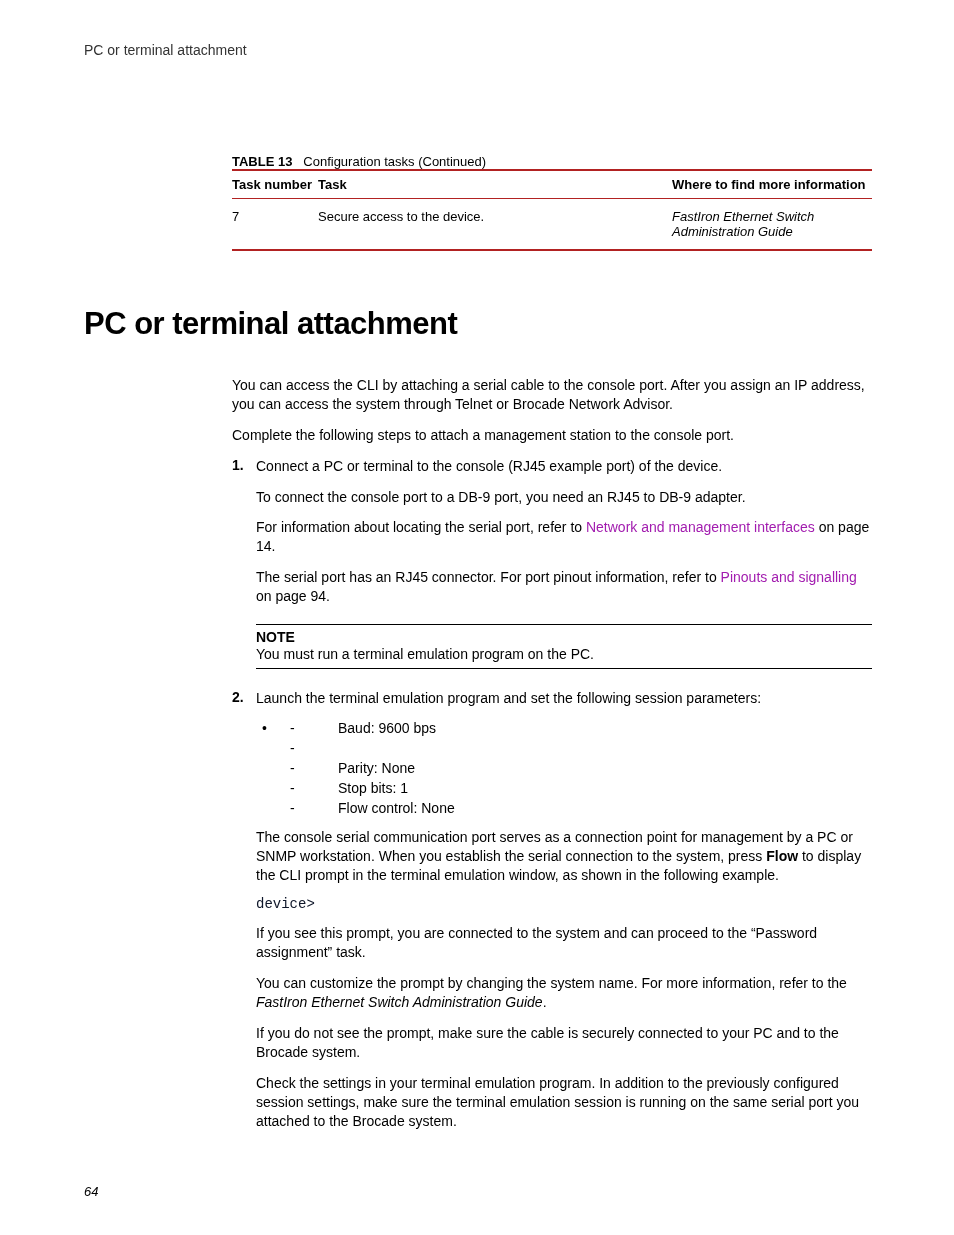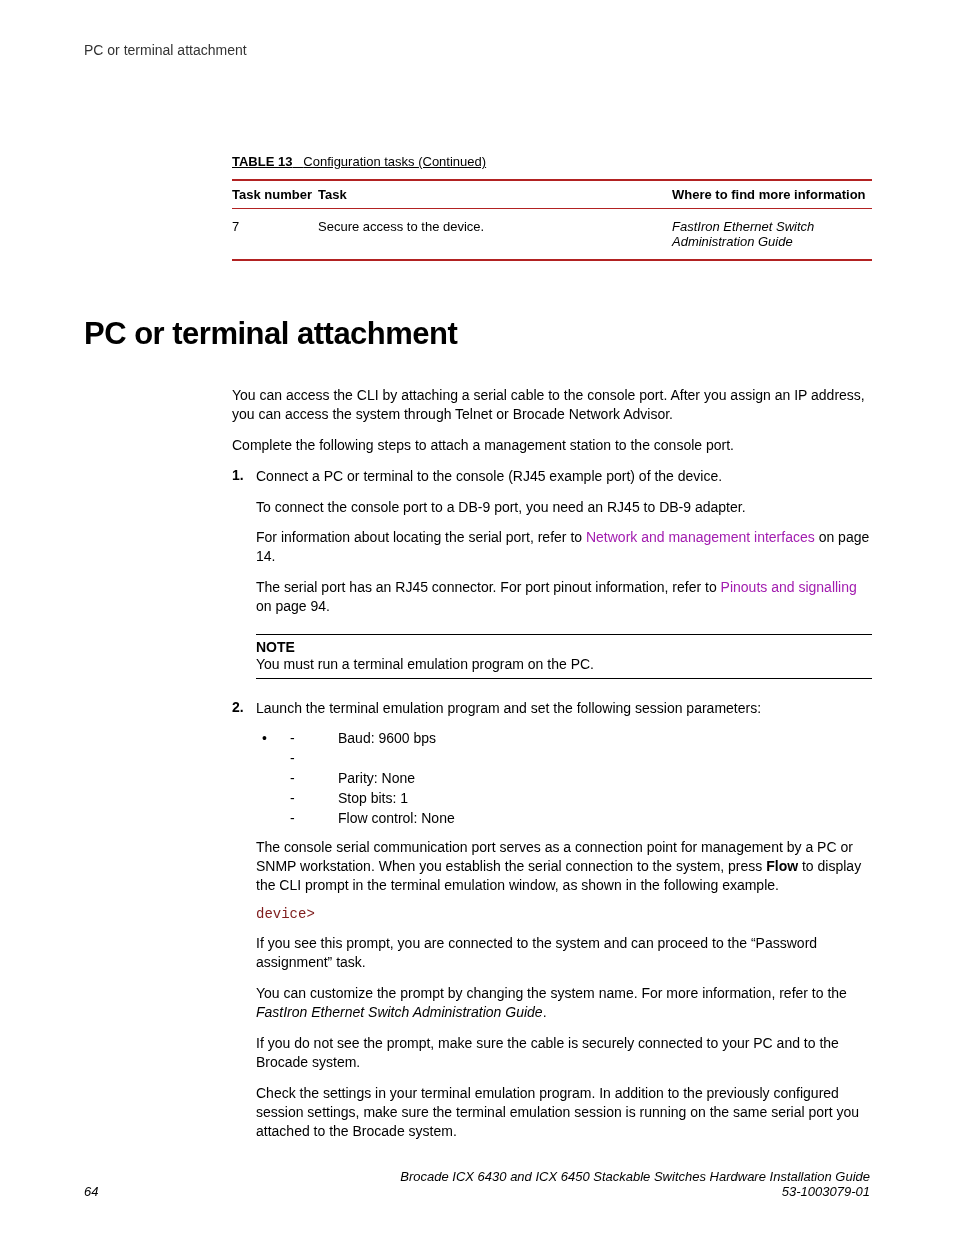--- a/index.html
+++ b/index.html
@@ -17,22 +17,20 @@
       font-size: 14px;
       color: #333;
       margin-bottom: 96px;
     }
     .content-block {
       margin-left: 148px;
       width: 640px;
     }
     .table-caption {
       font-size: 13px;
-      margin-bottom: 10px;
-      text-decoration: underline;
     }
     .table-caption-bold { font-weight: bold; }
     table.tasks {
       border-collapse: collapse;
       width: 100%;
       font-size: 13px;
     }
     table.tasks th {
       text-align: left;
       font-weight: bold;
@@ -98,21 +96,21 @@
     .param-list > li {
       display: flex;
       align-items: flex-start;
       margin-bottom: 4px;
     }
     .bullet-dot { width: 20px; flex-shrink: 0; }
     .bullet-dash { width: 56px; flex-shrink: 0; text-align: left; padding-left: 8px; }
     .param-val { flex: 1; }
     .code {
       font-family: "Courier New", monospace;
-      color: #7f1d1d;
+      color: #0f172a;
       font-size: 14px;
       margin: 8px 0 12px 0;
     }
     .bold { font-weight: bold; }
     .footer {
       position: absolute;
       bottom: 36px;
       left: 84px;
       right: 84px;
       font-style: italic;
@@ -222,17 +220,13 @@
         </p>
         <p>If you do not see the prompt, make sure the cable is securely connected to your PC and to the Brocade system.</p>
         <p>Check the settings in your terminal emulation program. In addition to the previously configured session settings, make sure the terminal emulation session is running on the same serial port you attached to the Brocade system.</p>
       </div>
     </li>
   </ol>
 </div>
 
 <div class="footer">
   <div class="page-num">64</div>
-  <div class="pub">
-    <div>Brocade ICX 6430 and ICX 6450 Stackable Switches Hardware Installation Guide</div>
-    <div>53-1003079-01</div>
-  </div>
 </div>
 
 </body></html>

